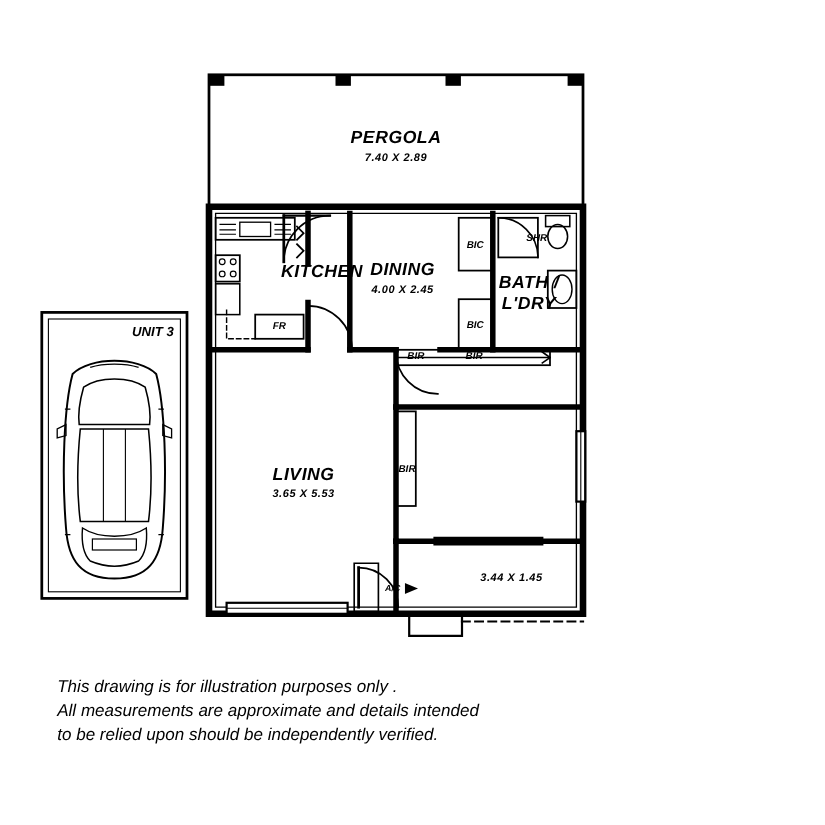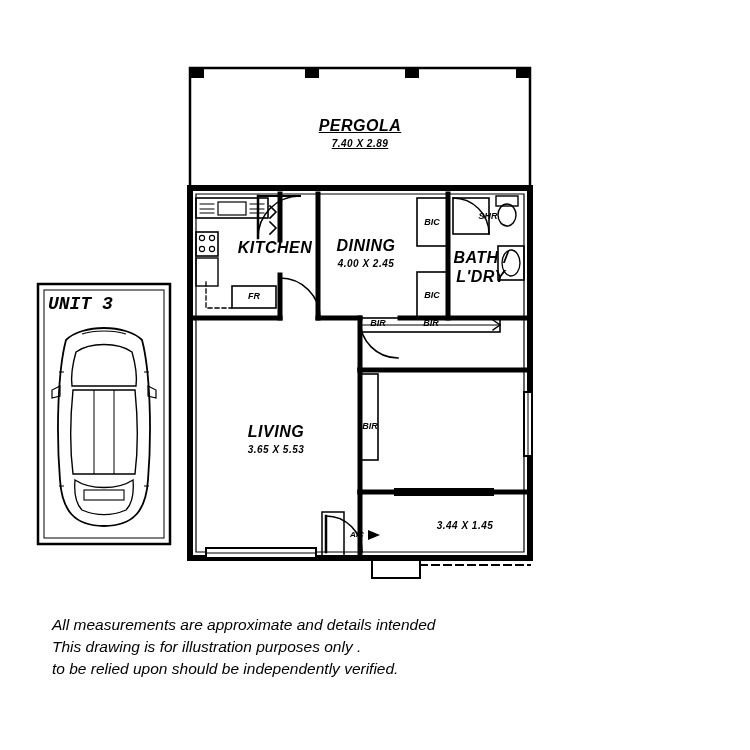--- a/index.html
+++ b/index.html
@@ -14,21 +14,21 @@
   .lbl .name{display:block;white-space:nowrap;}
   .lbl .dim{display:block;white-space:nowrap;font-weight:bold;}
 
   .room-name{font-size:16px;line-height:19px;}
   .room-dim{font-size:10px;line-height:18px;}
 
   .tiny{position:absolute;font-style:italic;font-weight:bold;font-size:9px;
         text-align:center;line-height:11px;letter-spacing:0;}
 
   #unit3-label{position:absolute;left:48px;top:294px;width:110px;
-        font-style:italic;font-weight:bold;font-size:18px;text-align:left;font-family:Liberation Mono, monospace;}
+        font-style:italic;font-weight:bold;font-size:12px;text-align:right;}
 
   #disclaimer{position:absolute;left:52px;top:614px;width:470px;
         font-style:italic;font-size:15.5px;line-height:22px;font-weight:500;}
   #disclaimer div{white-space:nowrap;}
 </style>
 </head>
 <body>
 
 <svg id="floorplan" viewBox="0 0 750 750">
   <g stroke="#000" fill="none" stroke-linecap="square">
@@ -155,26 +155,26 @@
       <path d="M-44 -44 L-52 -40 L-52 -32 L-44 -34 Z" stroke-width="1.2"></path>
       <path d="M44 -44 L52 -40 L52 -32 L44 -34 Z" stroke-width="1.2"></path>
 
       <path d="M-45 -58 L-40 -58 M45 -58 L40 -58 M-45 56 L-40 56 M45 56 L40 56" stroke-width="1.2"></path>
     </g>
   </g>
 </svg>
 
 <div id="unit3-label">UNIT 3</div>
 
-<div class="lbl" style="left:276px;top:116px;width:168px;text-decoration:underline;">
+<div class="lbl" style="left:276px;top:116px;width:168px;">
   <span class="name room-name">PERGOLA</span>
   <span class="dim room-dim">7.40 X 2.89</span>
 </div>
 
-<div class="lbl" style="left:220px;top:238px;width:110px;">
+<div class="lbl" style="left:220px;top:238px;width:110px;text-align:right;">
   <span class="name room-name">KITCHEN</span>
 </div>
 
 <div class="lbl" style="left:302px;top:236px;width:128px;">
   <span class="name room-name">DINING</span>
   <span class="dim room-dim">4.00 X 2.45</span>
 </div>
 
 <div class="lbl" style="left:438px;top:248px;width:86px;text-align:center;">
   <span class="name room-name">BATH /</span>
@@ -200,16 +200,16 @@
 <div class="tiny" style="left:364px;top:318px;width:28px;">BIR</div>
 <div class="tiny" style="left:416px;top:318px;width:30px;">BIR</div>
 <div class="tiny" style="left:358px;top:421px;width:24px;">BIR</div>
 <div class="tiny" style="left:345px;top:529px;width:24px;font-size:8px;">A/C</div>
 
 <svg style="position:absolute;left:368px;top:528px;width:18px;height:14px;">
   <path d="M0 2 L12 7 L0 12 Z" fill="#000"></path>
 </svg>
 
 <div id="disclaimer">
+  <div>This drawing is for illustration purposes only .</div>
   <div>All measurements are approximate and details intended</div>
-  <div>This drawing is for illustration purposes only .</div>
   <div>to be relied upon should be independently verified.</div>
 </div>
 
 </body></html>

